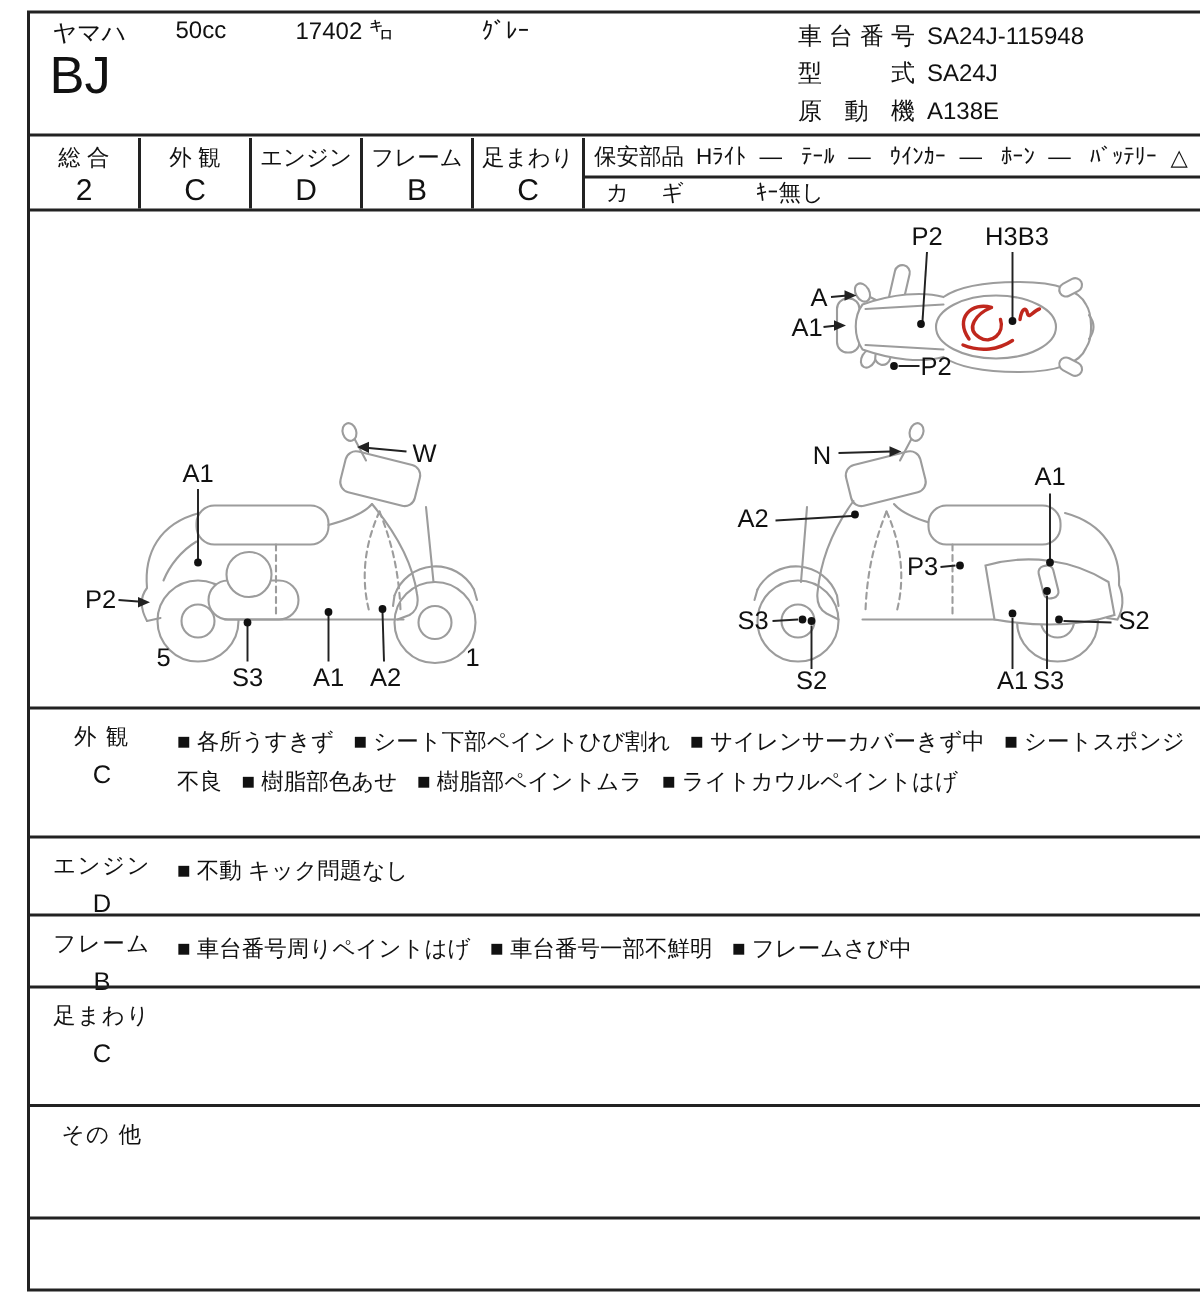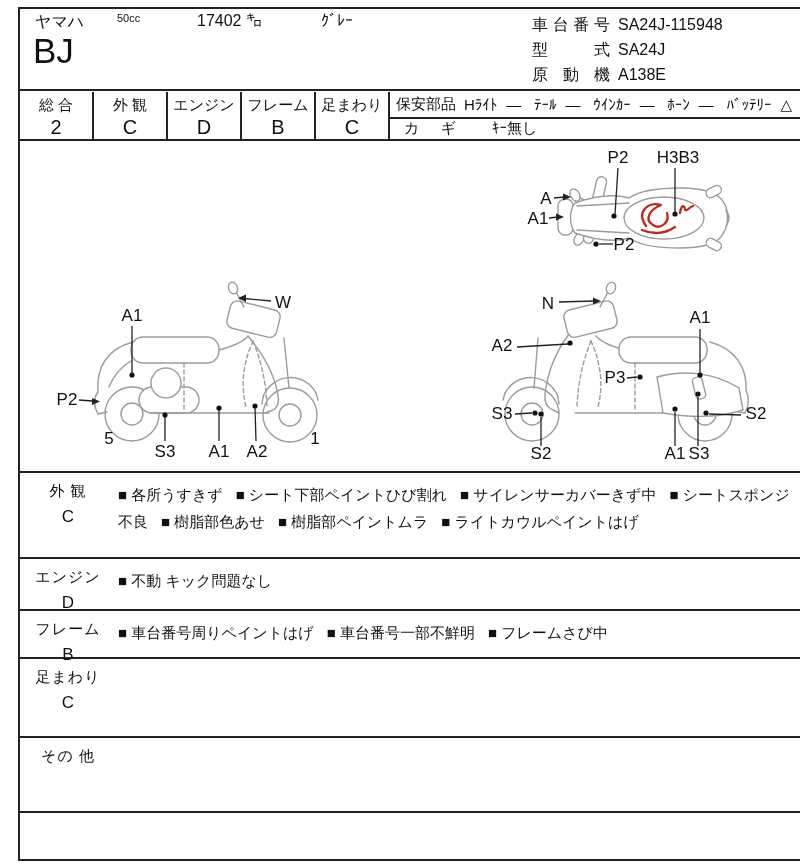--- a/index.html
+++ b/index.html
@@ -5,21 +5,21 @@
   :root{ --bd:#222; --art:#9c9c9c; --ink:#111; }
   *{ box-sizing:border-box; margin:0; padding:0; }
   html,body{ width:800px; height:865px; background:#fff; color:var(--ink);
     font-family:"Liberation Sans","DejaVu Sans",sans-serif; }
   .sheet{ position:absolute; left:18px; top:7px; width:792px; height:854px;
     border:2px solid var(--bd); background:#fff; }
 
   
   .hdr{ position:absolute; left:0; top:0; width:100%; height:80px; }
   .h-maker{ position:absolute; left:15px; top:3px; font-size:16px; }
-  .h-disp{ position:absolute; left:97px; top:3px; font-size:11px; }
+  .h-disp{ position:absolute; left:97px; top:3px; font-size:16px; }
   .h-mile{ position:absolute; left:177px; top:3px; font-size:16px; }
   .h-color{ position:absolute; left:301px; top:3px; font-size:16px; }
   .h-model{ position:absolute; left:13px; top:22px; font-size:35px; }
   .hdr-right{ position:absolute; left:512px; top:3px; font-size:16px; line-height:25px; }
   .jlabel{ display:inline-block; width:78px; text-align:justify; text-align-last:justify; }
   .jval{ margin-left:8px; }
 
   
   .ratings{ position:absolute; left:0; top:80px; width:100%; height:52px;
     border-top:2px solid var(--bd); border-bottom:2px solid var(--bd); display:flex;align-items:center; }
@@ -28,21 +28,21 @@
   .rlabel{ font-size:15px; margin-top:4px; }
   .rvalue{ font-size:20px; margin-top:1px; }
   .safety{ flex:1; display:flex; flex-direction:column; font-size:15px; }
   .safety-row1{ height:27px; border-bottom:2px solid var(--bd); display:flex;
     align-items:center; padding:0 16px 0 6px; }
   .safety-label{ width:66px; flex:none; }
   .sp-items{ flex:1; display:flex; justify-content:space-between; padding-left:2px; }
   .sp-item{ display:inline-flex; gap:9px; }
   .safety-row2{ flex:1; display:flex; align-items:center; padding-left:14px;gap:24px; }
   .key-label{ width:52px; display:inline-block; text-align:justify; text-align-last:justify; }
-  .key-value{ margin-left:12px; }
+  .key-value{ margin-left:24px; }
 
   
   .diagrams{ position:absolute; left:0; top:132px; width:100%; height:330px; }
   .diag{ position:absolute; overflow:visible; }
   .diag text{ font:17px "Liberation Sans","DejaVu Sans",sans-serif; fill:var(--ink); }
   .art{ fill:none; stroke:var(--art); stroke-width:1.4; stroke-linecap:round; }
   .artf{ fill:#fff; stroke:var(--art); stroke-width:1.4; }
   .dash{ stroke-dasharray:4 3; }
   .lline{ fill:none; stroke:#222; stroke-width:1.3; }
   .dot{ fill:#111; stroke:none; }

